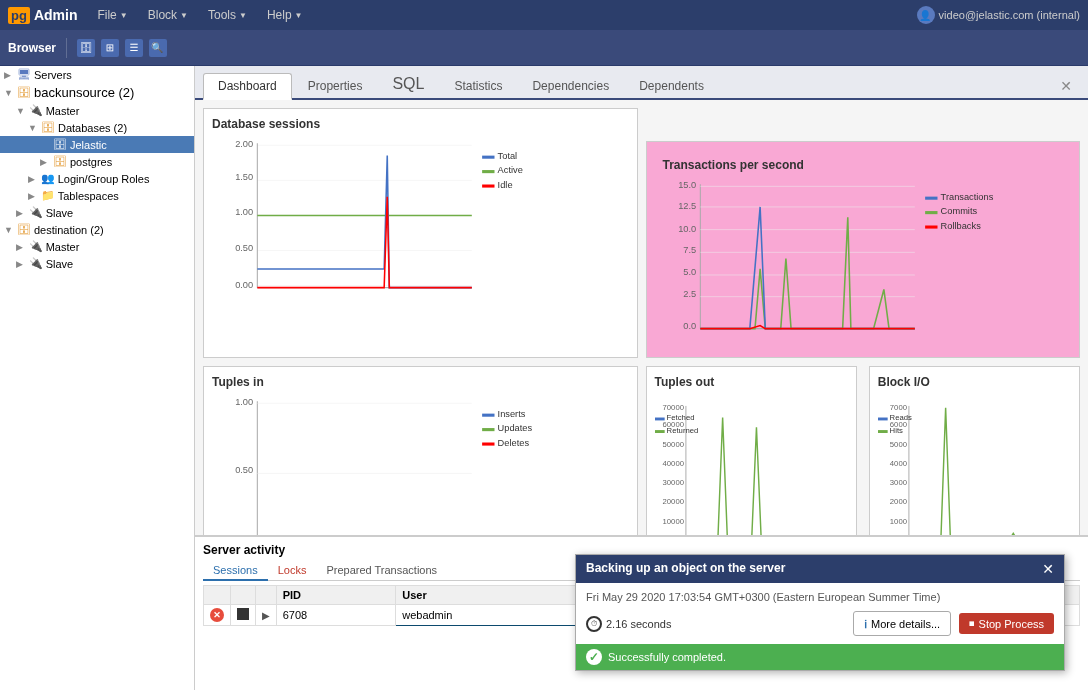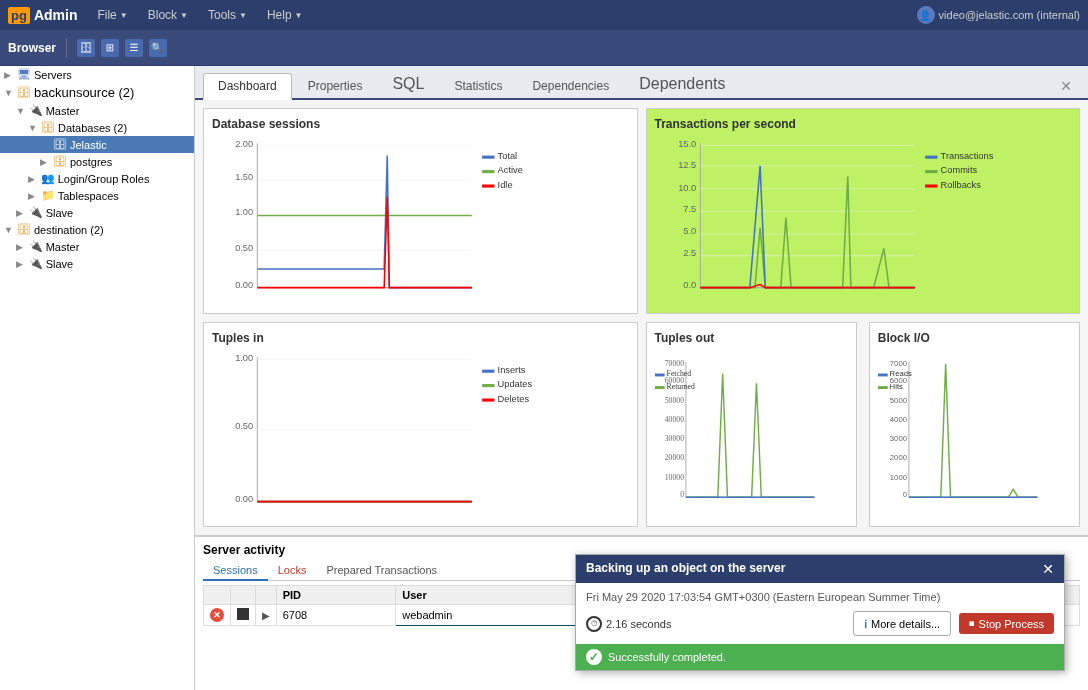--- a/index.html
+++ b/index.html
@@ -132,21 +132,21 @@
   </div>
 
   <div class="right-content">
 
     <div style="background:#e8eaf0;border-bottom:2px solid #3a4a7a;display:flex;align-items:flex-end;padding:4px 8px 0;gap:2px;">
       <div style="background:white;border:1px solid #bbb;border-bottom:2px solid white;padding:5px 14px;font-size:12px;color:#333;font-weight:500;border-radius:3px 3px 0 0;margin-bottom:-2px;">Dashboard</div>
       <div style="padding:5px 14px;font-size:12px;color:#555;cursor:pointer;border-radius:3px 3px 0 0;">Properties</div>
       <div style="padding:5px 14px;font-size:16px;color:#555;cursor:pointer;border-radius:3px 3px 0 0;">SQL</div>
       <div style="padding:5px 14px;font-size:12px;color:#555;cursor:pointer;border-radius:3px 3px 0 0;">Statistics</div>
       <div style="padding:5px 14px;font-size:12px;color:#555;cursor:pointer;border-radius:3px 3px 0 0;">Dependencies</div>
-      <div style="padding:5px 14px;font-size:16px;color:#555;cursor:pointer;border-radius:3px 3px 0 0;">Dependents</div>
+      <div style="padding:5px 14px;font-size:12px;color:#555;cursor:pointer;border-radius:3px 3px 0 0;">Dependents</div>
       <div class="spacer" style="flex:1;"></div>
       <div style="color:#888;font-size:14px;cursor:pointer;padding:4px 8px;">✕</div>
     </div>
 
     <div style="flex:1;overflow-y:auto;padding:8px;display:grid;grid-template-columns:1fr 1fr;grid-template-rows:auto auto;gap:8px;background:#f5f5f5;">
 
       <div style="background:white;border:1px solid #ccc;padding:8px;">
         <div style="font-size:12px;font-weight:bold;color:#333;margin-bottom:4px;">Database sessions</div>
         <div style="position:relative;height:165px;">
           <svg viewBox="0 0 380 160" width="100%" height="100%">
@@ -175,21 +175,21 @@
             <rect x="250" y="20" width="12" height="3" fill="#4472C4"></rect>
             <text x="265" y="23" font-size="9" fill="#333">Total</text>
             <rect x="250" y="34" width="12" height="3" fill="#70AD47"></rect>
             <text x="265" y="37" font-size="9" fill="#333">Active</text>
             <rect x="250" y="48" width="12" height="3" fill="#FF0000"></rect>
             <text x="265" y="51" font-size="9" fill="#333">Idle</text>
           </svg>
         </div>
       </div>
 
-      <div style="background:#bef264;border:1px solid #ccc;padding:8px;">
+      <div style="background:#f9a8d4;border:1px solid #ccc;padding:16px;margin-top:33px;">
         <div style="font-size:12px;font-weight:bold;color:#333;margin-bottom:4px;">Transactions per second</div>
         <div style="position:relative;height:165px;">
           <svg viewBox="0 0 380 160" width="100%" height="100%">
             <text x="28" y="12" font-size="9" fill="#666" text-anchor="end">15.0</text>
             <text x="28" y="32" font-size="9" fill="#666" text-anchor="end">12.5</text>
             <text x="28" y="54" font-size="9" fill="#666" text-anchor="end">10.0</text>
             <text x="28" y="75" font-size="9" fill="#666" text-anchor="end">7.5</text>
             <text x="28" y="96" font-size="9" fill="#666" text-anchor="end">5.0</text>
             <text x="28" y="117" font-size="9" fill="#666" text-anchor="end">2.5</text>
             <text x="28" y="148" font-size="9" fill="#666" text-anchor="end">0.0</text>
@@ -241,21 +241,21 @@
             <rect x="250" y="48" width="12" height="3" fill="#FF0000"></rect>
             <text x="265" y="51" font-size="9" fill="#333">Deletes</text>
           </svg>
         </div>
       </div>
 
       <div style="display:grid;grid-template-columns:1fr 1fr;gap:12px;">
 
         <div style="background:white;border:1px solid #ccc;padding:8px;">
           <div style="font-size:12px;font-weight:bold;color:#333;margin-bottom:4px;">Tuples out</div>
-          <div style="position:relative;height:165px;font-family:Liberation Serif, serif;">
+          <div style="position:relative;height:165px;">
             <svg viewBox="0 0 200 160" width="100%" height="100%">
               <text x="30" y="12" font-size="8" fill="#666" text-anchor="end">70000</text>
               <text x="30" y="30" font-size="8" fill="#666" text-anchor="end">60000</text>
               <text x="30" y="50" font-size="8" fill="#666" text-anchor="end">50000</text>
               <text x="30" y="70" font-size="8" fill="#666" text-anchor="end">40000</text>
               <text x="30" y="90" font-size="8" fill="#666" text-anchor="end">30000</text>
               <text x="30" y="110" font-size="8" fill="#666" text-anchor="end">20000</text>
               <text x="30" y="130" font-size="8" fill="#666" text-anchor="end">10000</text>
               <text x="30" y="148" font-size="8" fill="#666" text-anchor="end">0</text>
               <line x1="32" y1="8" x2="32" y2="148" stroke="#aaa" stroke-width="1"></line>

